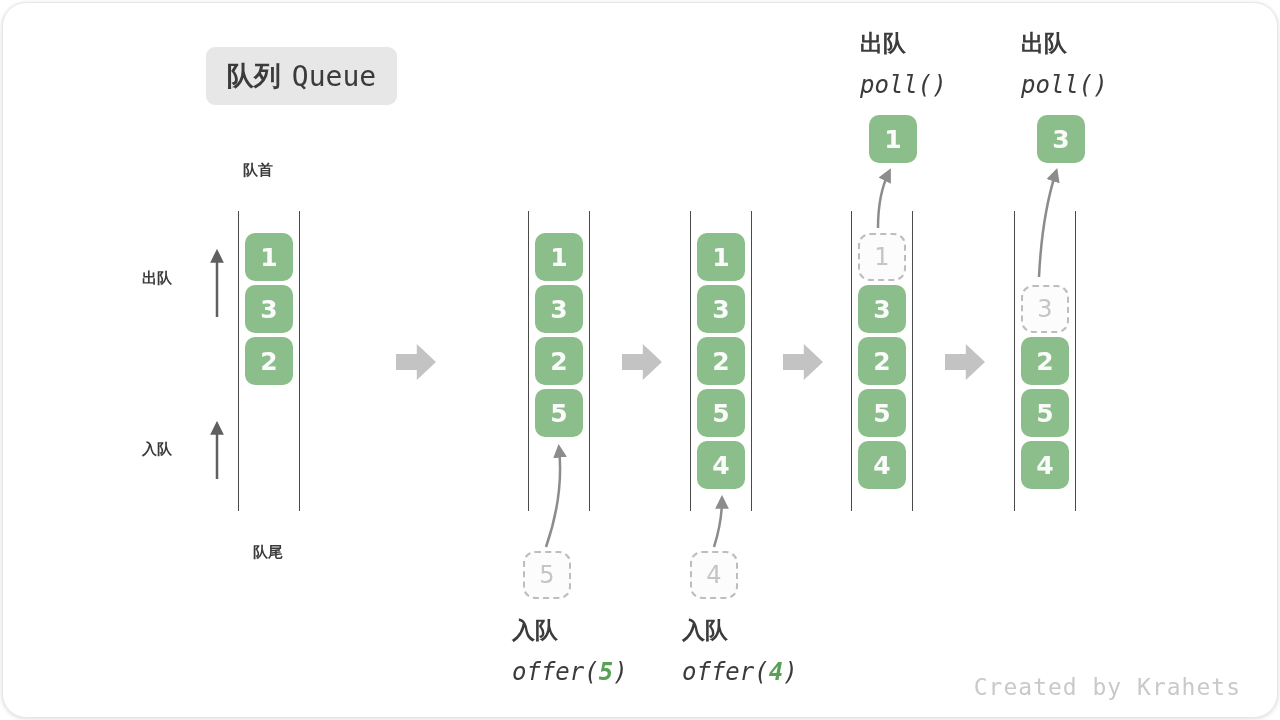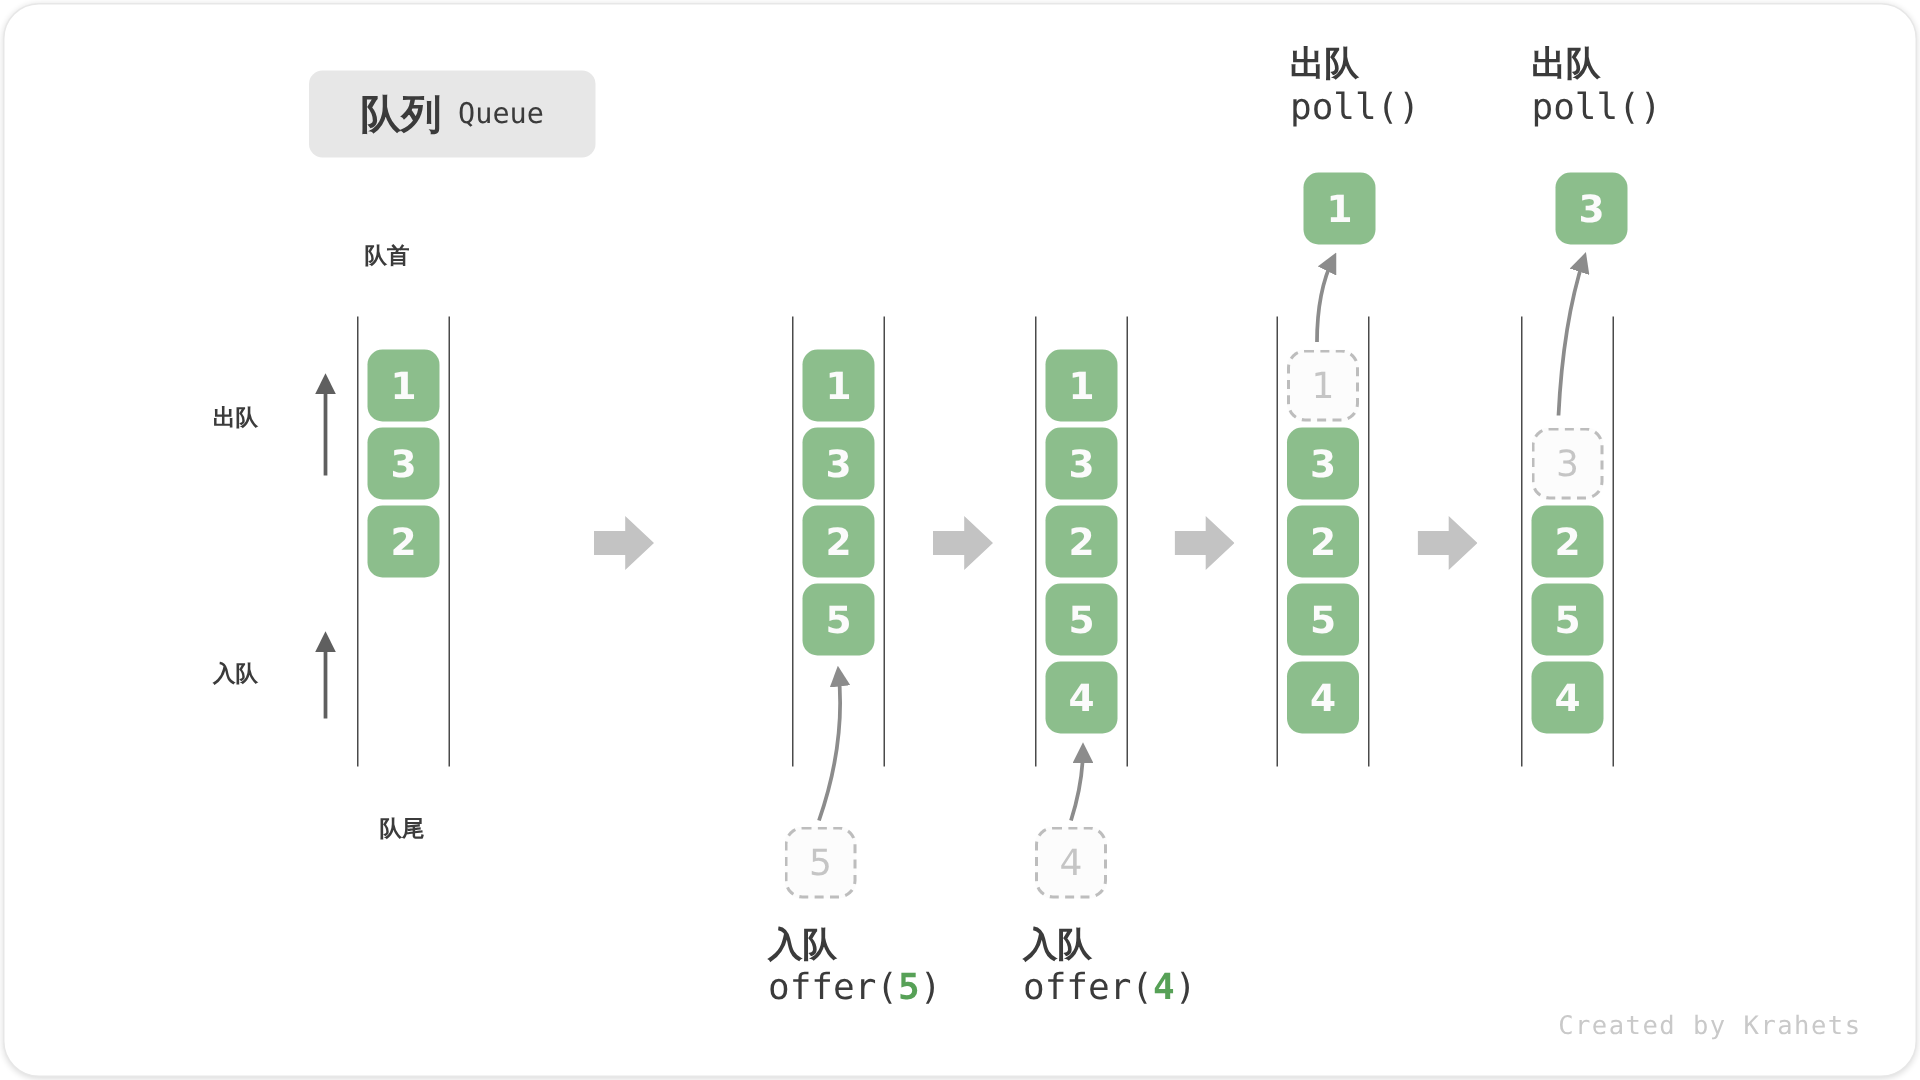--- a/index.html
+++ b/index.html
@@ -7,21 +7,21 @@
        font-family:"DejaVu Sans",sans-serif;color:var(--text-dark,#3b3b3b);}
   .card{position:absolute;left:2px;top:2px;width:1274px;height:714px;
         background:#fff;border:1px solid #e7e7e7;border-radius:24px;
         box-shadow:0 1px 4px rgba(0,0,0,.14);}
   .abs{position:absolute;}
   
   .badge{position:absolute;left:170px;top:47px;width:191px;height:58px;
          background:var(--badge-bg,#e7e7e7);border-radius:9px;
          display:flex;align-items:center;justify-content:center;gap:11px;margin-left:36px;}
   .badge-cn{font-weight:bold;font-size:27px;}
-  .badge-en{font-family:"DejaVu Sans Mono",monospace;font-size:19px;}
+  .badge-en{font-family:"DejaVu Sans Mono",monospace;font-size:28px;}
   
   .cjk{position:absolute;font-weight:bold;font-size:15px;line-height:26px;
        color:var(--text-dark,#3b3b3b);white-space:nowrap;}
   
   .column{position:absolute;box-sizing:border-box;
           border-left:1.5px solid var(--line-dark,#4a4a4a);
           border-right:1.5px solid var(--line-dark,#4a4a4a);z-index:1;}
   .box{position:absolute;box-sizing:border-box;width:48px;height:48px;
        border-radius:10px;background:var(--box-green,#8cbe8c);
        color:var(--box-text,#fbfbfb);display:flex;align-items:center;justify-content:center;
@@ -30,24 +30,24 @@
        color:var(--dashed-text,#c5c5c5);font-weight:normal;font-size:24px;border-radius:12px;}
   .flow-arrow{position:absolute;width:40px;height:36px;background:var(--flow-arrow-gray,#c3c3c3);
        clip-path:polygon(0 28%,52% 28%,52% 0,100% 50%,52% 100%,52% 72%,0 72%);z-index:1;}
   
   .overlay{position:absolute;left:0;top:0;z-index:3;pointer-events:none;}
   .overlay .curve{fill:none;stroke:var(--curve-arrow-gray,#8c8c8c);stroke-width:2.5;}
   .overlay .side{stroke:var(--side-arrow-gray,#5f5f5f);stroke-width:2.5;}
   
   .op{position:absolute;white-space:nowrap;z-index:4;}
   .op-cn{font-weight:bold;font-size:23px;line-height:26px;}
-  .op-code{font-family:"DejaVu Sans Mono",monospace;font-size:24px;line-height:26px;margin-top:2px;}
+  .op-code{font-family:"DejaVu Sans Mono",monospace;font-size:24px;line-height:26px;margin-top:16px;font-style:italic;}
   .op-code .arg{color:var(--accent-green,#57a157);font-weight:bold;}
   .credit{position:absolute;right:39px;top:674px;font-family:"DejaVu Sans Mono",monospace;
-          font-size:17px;color:var(--credit-gray,#c9c9c9);letter-spacing:1px;}
+          font-size:23px;color:var(--credit-gray,#c9c9c9);letter-spacing:1px;}
 </style>
 </head>
 <body>
 
 <div class="card"></div>
 
 <div class="badge">
   <span class="badge-cn">队列</span>
   <span class="badge-en">Queue</span>
 </div>

